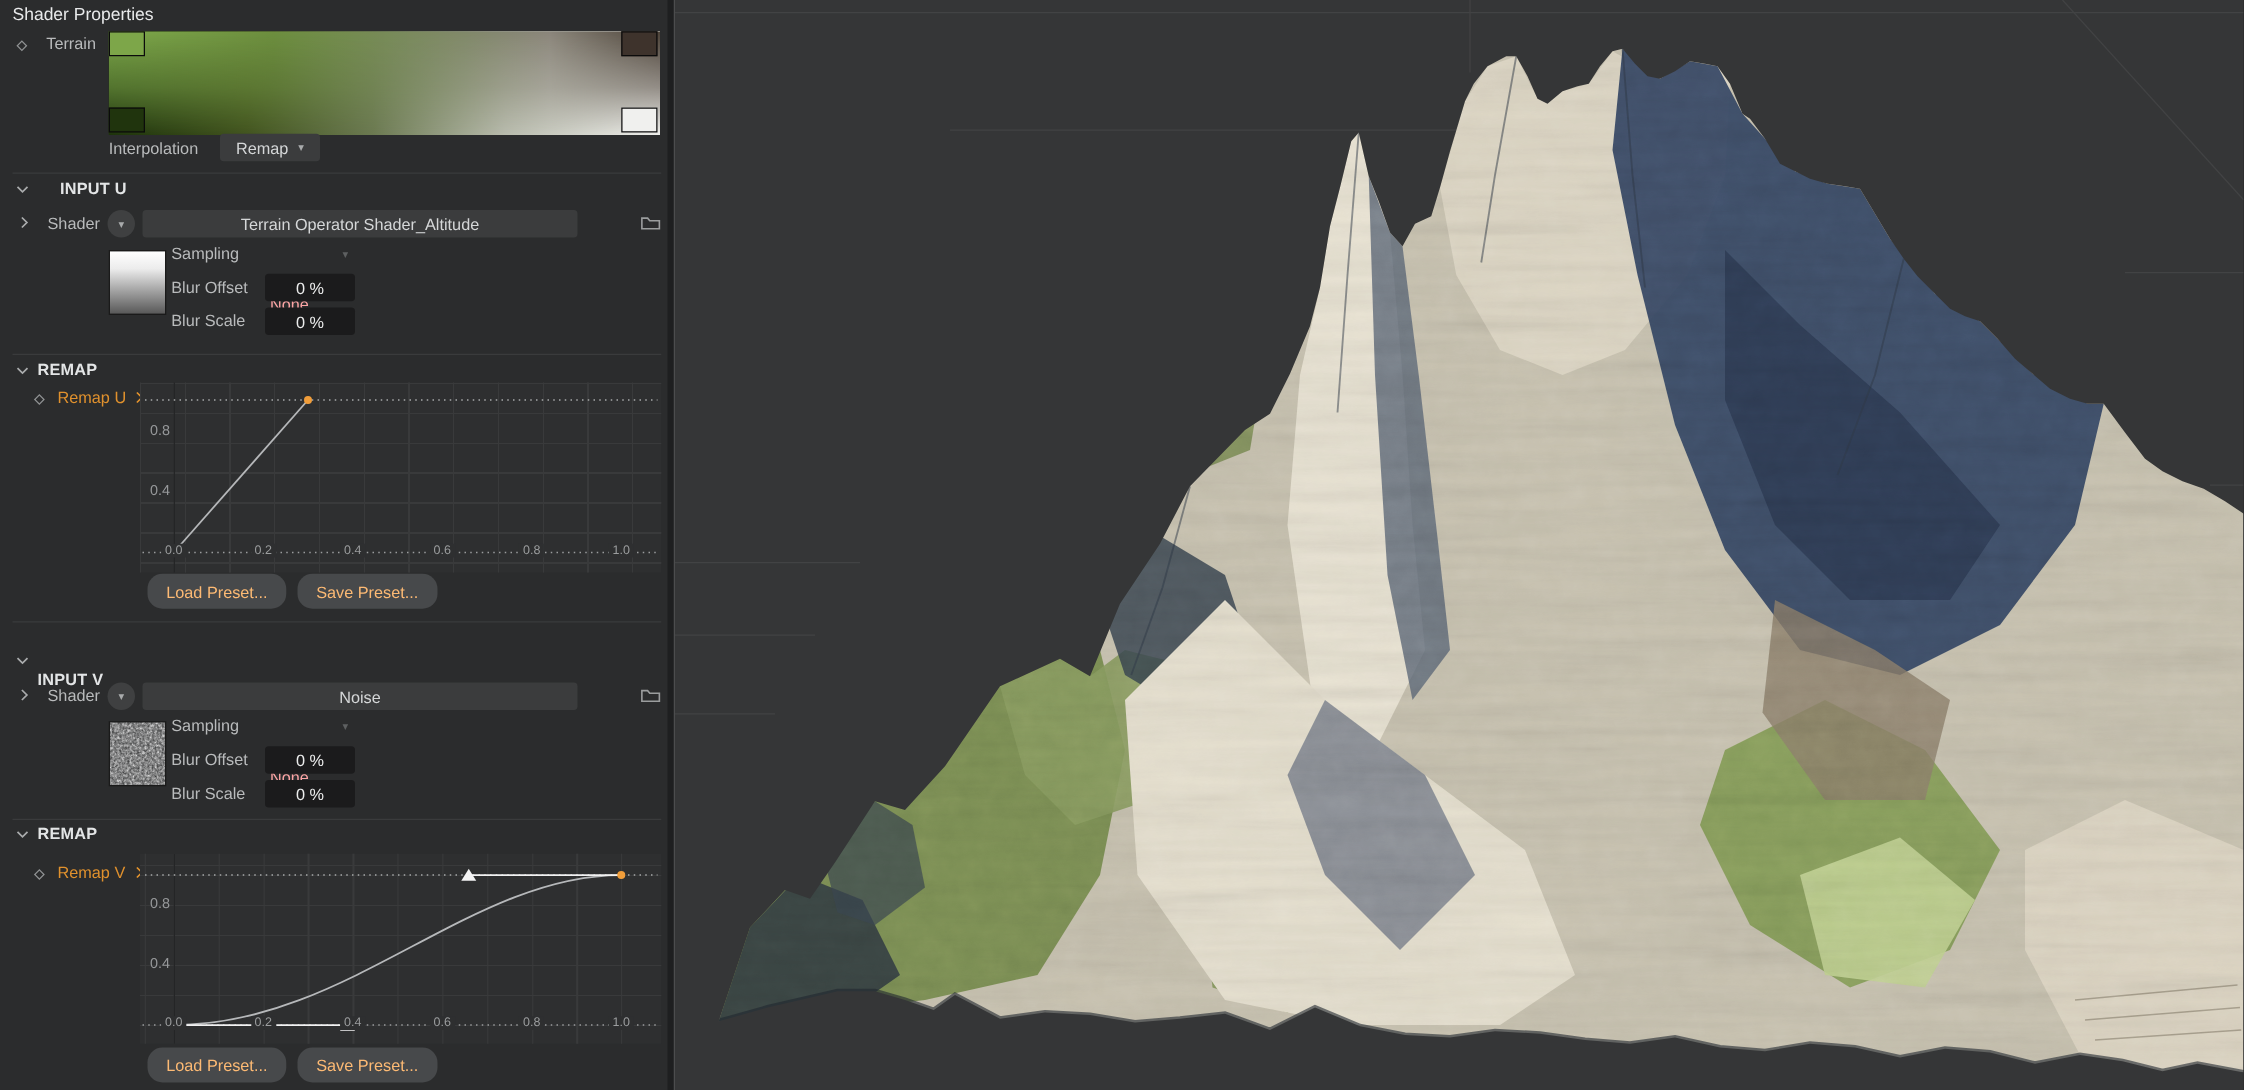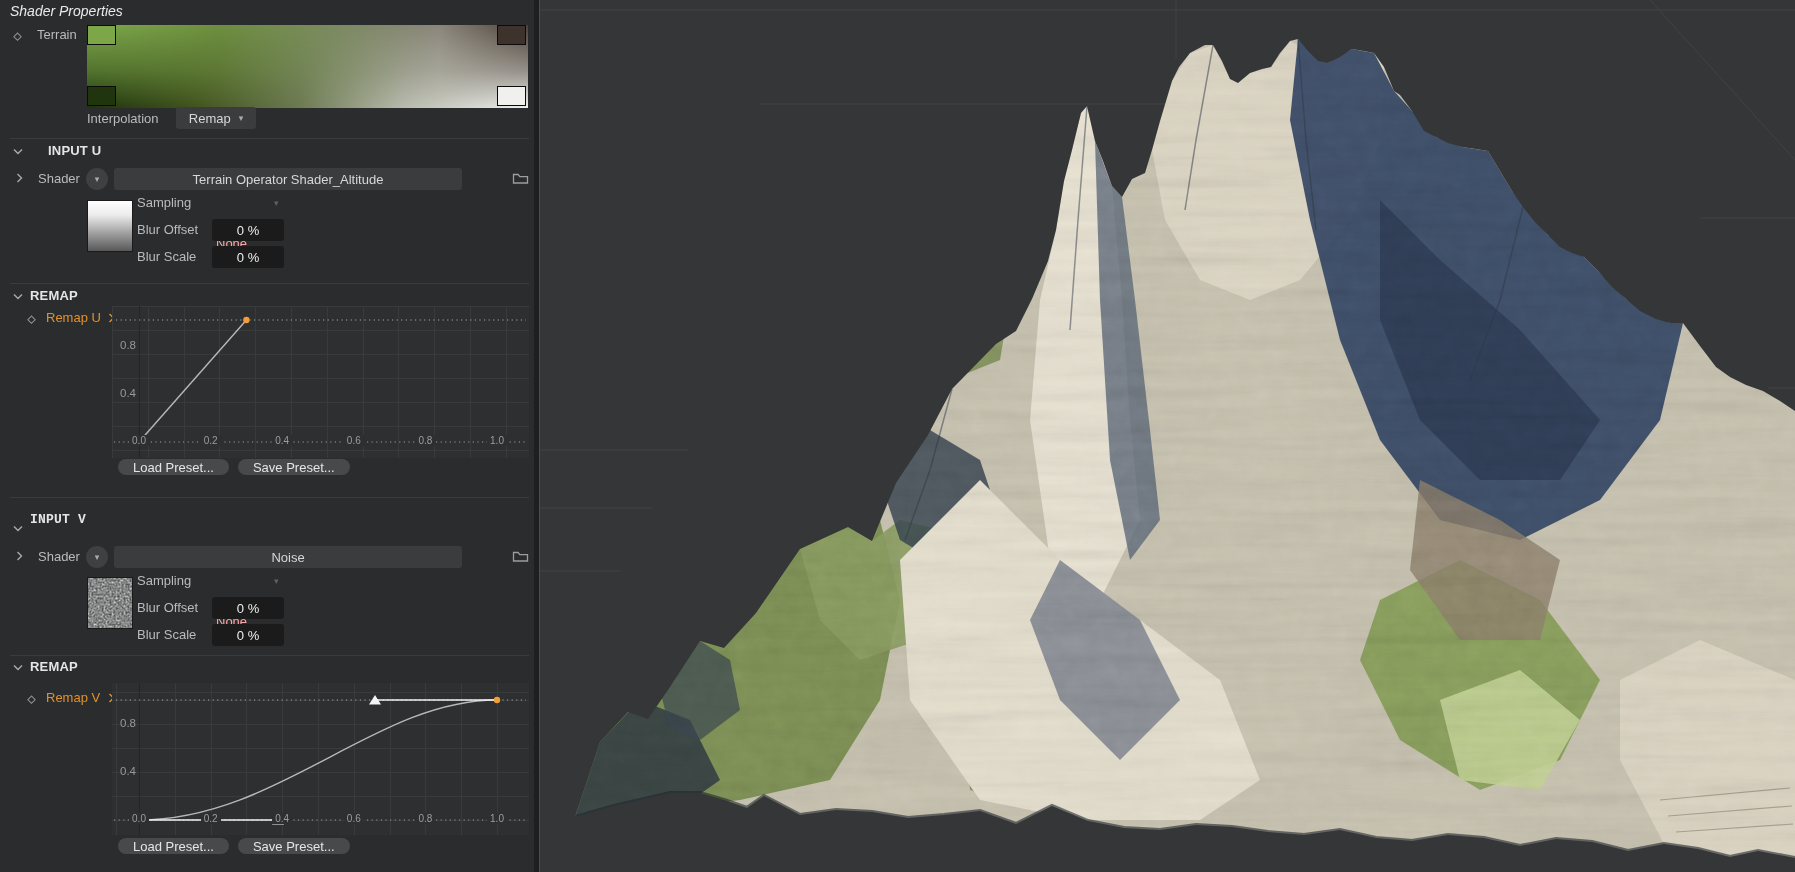--- a/index.html
+++ b/index.html
@@ -2,21 +2,21 @@
 <html><head>
 <meta charset="utf-8">
 <style>
   html,body{margin:0;padding:0;background:#222;}
   #stage{position:relative;width:1795px;height:872px;overflow:hidden;
          font-family:"Liberation Sans",sans-serif;background:#2b2c2d;
          -webkit-user-select:none;user-select:none;}
   
   .panel{position:absolute;left:0;top:0;width:534px;height:872px;background:#2b2c2d;}
   .abs{position:absolute;}
-  .title{left:10px;top:3px;font-size:14px;color:#e9eaeb;font-style:italic;}
+  .title{left:10px;top:3px;font-size:14px;color:#e9eaeb;}
   .lbl{font-size:13px;color:#b9bbbc;white-space:nowrap;}
   .lbl-dim{font-size:13px;color:#fca5a5;white-space:nowrap;margin-top:41px;}
   .hdr{font-size:13px;font-weight:bold;color:#e3e5e6;letter-spacing:.2px;}
   .sep{left:10px;width:519px;height:0;border-top:1px solid #3a3b3c;}
   .caret{font-size:9px;color:#a9abac;line-height:1;}
   .caret-dim{font-size:9px;color:#5e6061;line-height:1;}
   svg.chev{display:block;}
   
   .grad-box{left:87px;top:25px;width:441px;height:83px;background:
       linear-gradient(90deg,#1e330c 0%,#42541f 25%,#6c7a52 48%,#b9bcae 72%,#efefec 100%);}
@@ -40,21 +40,21 @@
     background-image:
       repeating-linear-gradient(to bottom,#393a3b 0 1px,transparent 1px 24px),
       repeating-linear-gradient(to right,#393a3b 0 1px,transparent 1px 35.8px);}
   .editor .axis{position:absolute;left:27px;top:0;bottom:0;width:1px;background:#242526;}
   .editor svg{position:absolute;left:0;top:0;}
   .ytick{position:absolute;left:0;width:24px;text-align:right;font-size:11.5px;color:#96989a;}
   .xtick{position:absolute;transform:translateX(-50%);font-size:10px;color:#9b9d9e;
          background:#2e2f30;padding:0 3px;z-index:2;}
   
   .btnrow{display:flex;gap:9px;}
-  .pill{height:16px;border-radius:12px;background:#47494b;color:#e5e5e5;font-size:13px;
+  .pill{height:28px;border-radius:12px;background:#47494b;color:#fdba74;font-size:13px;
         display:flex;align-items:center;padding:0 15px;}
   
   .splitter{position:absolute;left:534px;top:0;width:6px;height:872px;background:#1e1f20;
             border-right:1px solid #4c4d4e;box-sizing:border-box;}
   .viewport{position:absolute;left:540px;top:0;width:1255px;height:872px;background:#353637;}
   .viewport svg{display:block;}
 </style>
 </head>
 <body>
 
@@ -168,21 +168,21 @@
       <div class="pill">Save Preset...</div>
     </div>
 
     <div class="abs sep" style="top:497px;"></div>
 
     <span class="abs" style="left:13px;top:525px;">
       <svg class="chev" width="10" height="7">
           <polyline points="1,1.5 5,5.5 9,1.5" fill="none" stroke="#a9abac" stroke-width="1.4"></polyline>
         </svg>
     </span>
-    <div class="abs hdr" style="left:30px;top:512px;font-family:Liberation Mono, monospace;">INPUT V</div>
+    <div class="abs hdr" style="left:30px;top:536px;">INPUT V</div>
 
     <span class="abs" style="left:16px;top:551px;">
       <svg class="chev" width="7" height="10">
           <polyline points="1.5,1 5.5,5 1.5,9" fill="none" stroke="#a9abac" stroke-width="1.4"></polyline>
         </svg>
     </span>
     <div class="abs lbl" style="left:38px;top:549px;">Shader</div>
     <div class="abs round-btn" style="left:86px;top:546px;">
       <span class="caret">▾</span>
     </div>

